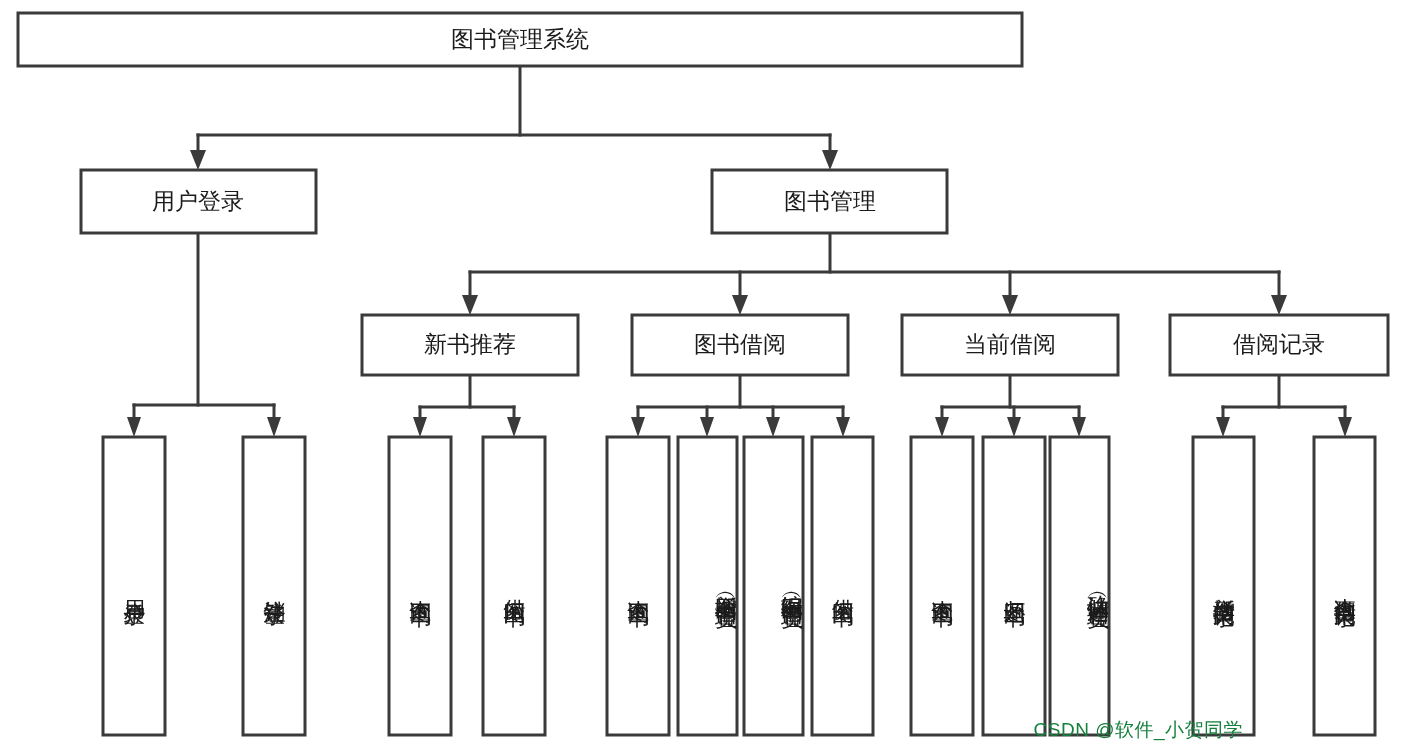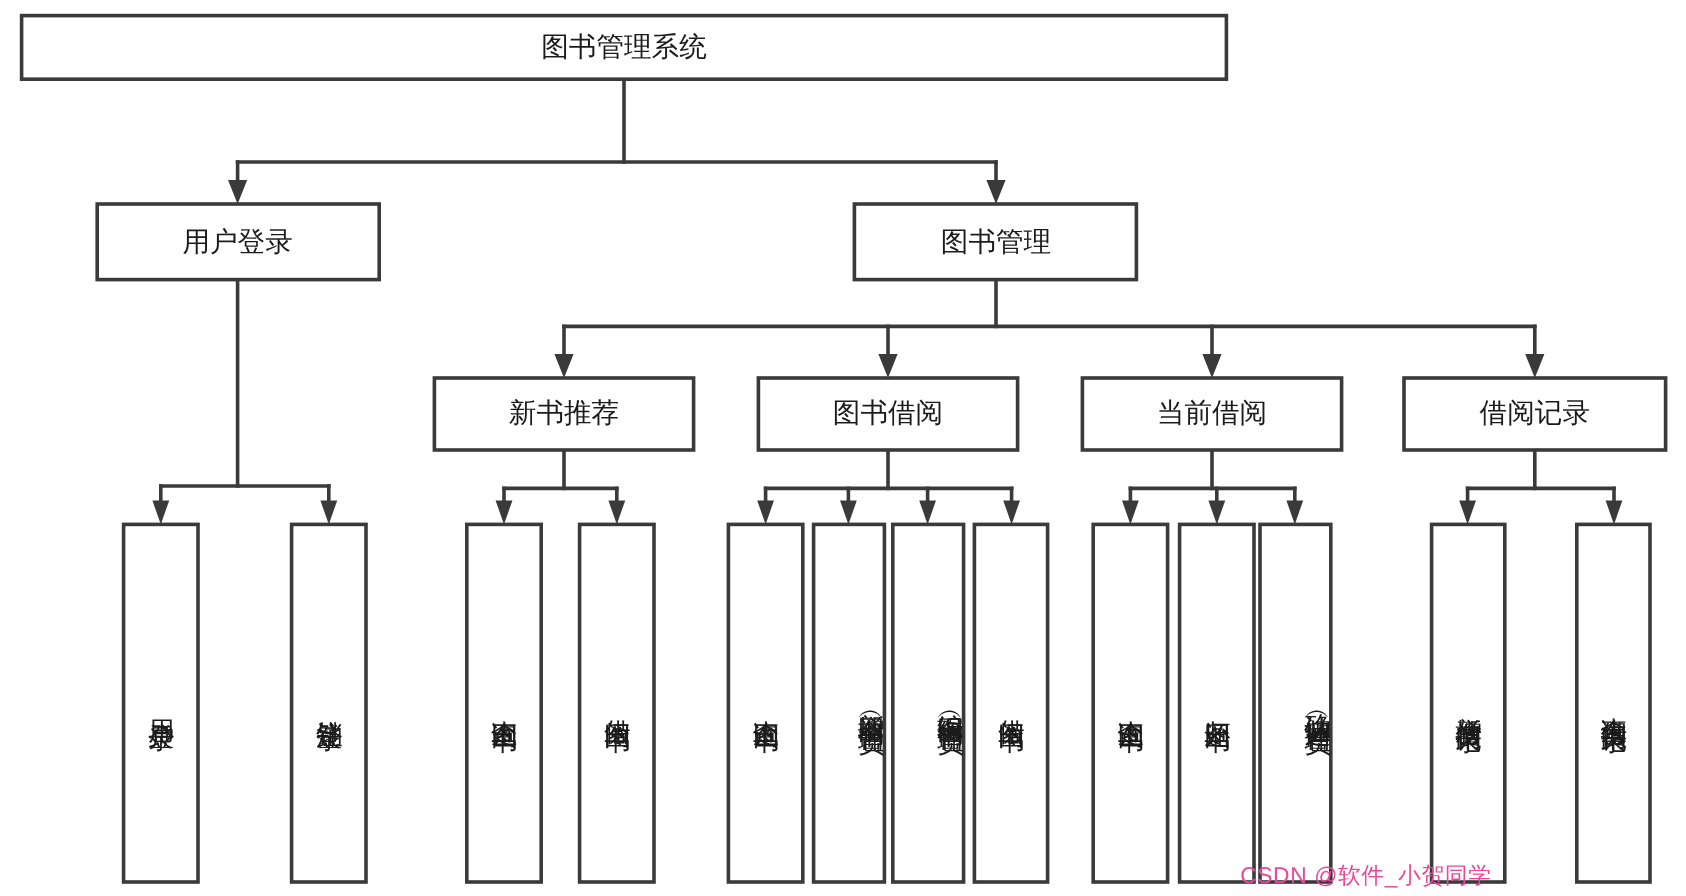--- a/index.html
+++ b/index.html
@@ -63,21 +63,21 @@
     text-align: center;
     white-space: nowrap;
     pointer-events: none;
   }
   .watermark {
     position: absolute;
     right: 8px;
     bottom: 4px;
     font-family: "Liberation Sans", "DejaVu Sans", sans-serif;
     font-size: 19px;
-    color: #ec4899;
+    color: #15803d;
     white-space: nowrap;
     letter-spacing: 0.5px;
   }
 </style>
 </head>
 <body>
 
 <div id="diagram-root">
 
   <svg class="diagram-canvas" viewBox="0 0 1405 747">

